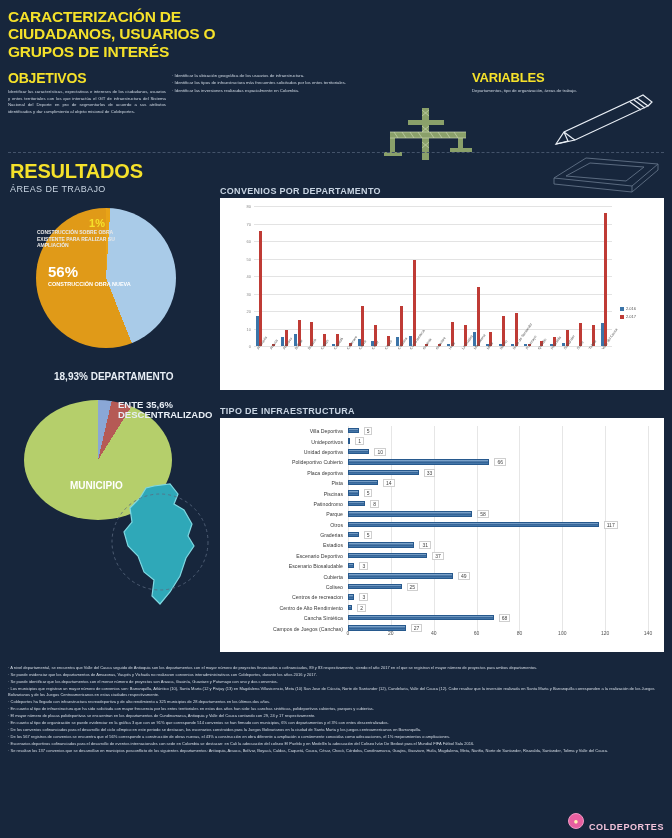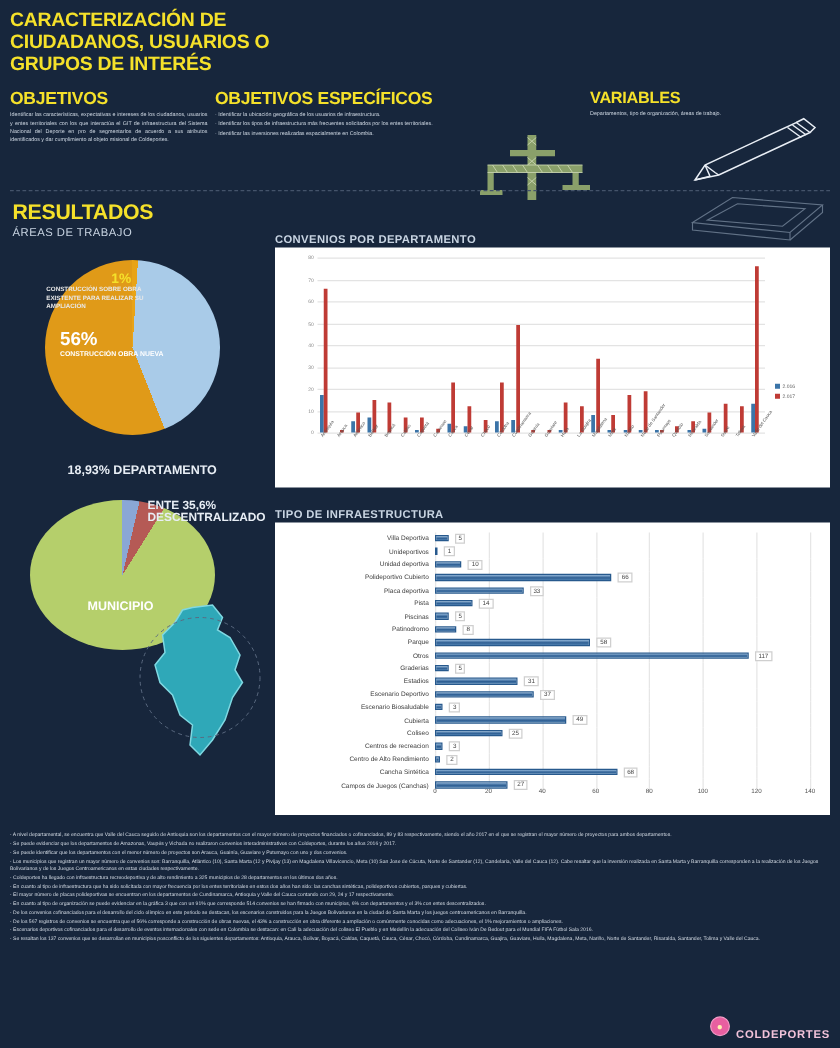--- a/index.html
+++ b/index.html
@@ -46,21 +46,21 @@
 
   #pencil { position:absolute; left:542px; top:92px; width:115px; height:62px; }
   #crane { position:absolute; left:378px; top:108px; width:98px; height:52px; }
   #dashed-1 {
     position:absolute; left:8px; top:152px; width:656px;
     border-top:1px dashed #44536a; height:0;
   }
 
   
   #resultados { position:absolute; left:10px; top:160px; }
-  #resultados .sec-h { font-size:17px; }
+  #resultados .sec-h { font-size:20px; }
   #areas-trab { font-size:9px; font-weight:normal; color:#c8d4e2; letter-spacing:0.4px; margin-top:1px;}
 
   #pie1-wrap { position:absolute; left:12px; top:196px; width:196px; height:155px; }
   .pie { border-radius:50%; position:absolute; }
   #pie1 {
     left:24px; top:12px; width:140px; height:140px;
     background: conic-gradient(
       from 0deg,
       #e8a317 0deg 3.6deg,
       #a9cbe8 3.6deg 158.4deg,
@@ -154,21 +154,20 @@
 
 <div id="top">
   <div id="main-title" class="head-title">CARACTERIZACIÓN DE CIUDADANOS, USUARIOS O GRUPOS DE INTERÉS</div>
 
   <div id="obj-block">
     <div class="sec-h">OBJETIVOS</div>
     <div id="obj-body">Identificar las características, expectativas e intereses de los ciudadanos, usuarios y entes territoriales con los que interactúa el GIT de infraestructura del Sistema Nacional del Deporte en pro de segmentarlos de acuerdo a sus atributos identificados y dar cumplimiento al objeto misional de Coldeportes.</div>
   </div>
 
   <div id="objesp-block">
-    <div class="sec-h">OBJETIVOS ESPECÍFICOS</div>
     <div id="objesp-body">
         <div>· Identificar la ubicación geográfica de los usuarios de infraestructura.</div>
         <div>· Identificar los tipos de infraestructura más frecuentes solicitados por los entes territoriales.</div>
         <div>· Identificar las inversiones realizadas espacialmente en Colombia.</div>
       </div>
   </div>
 
   <div id="var-block">
     <div class="sec-h">VARIABLES</div>
     <div id="var-body">Departamentos, tipo de organización, áreas de trabajo.</div>

